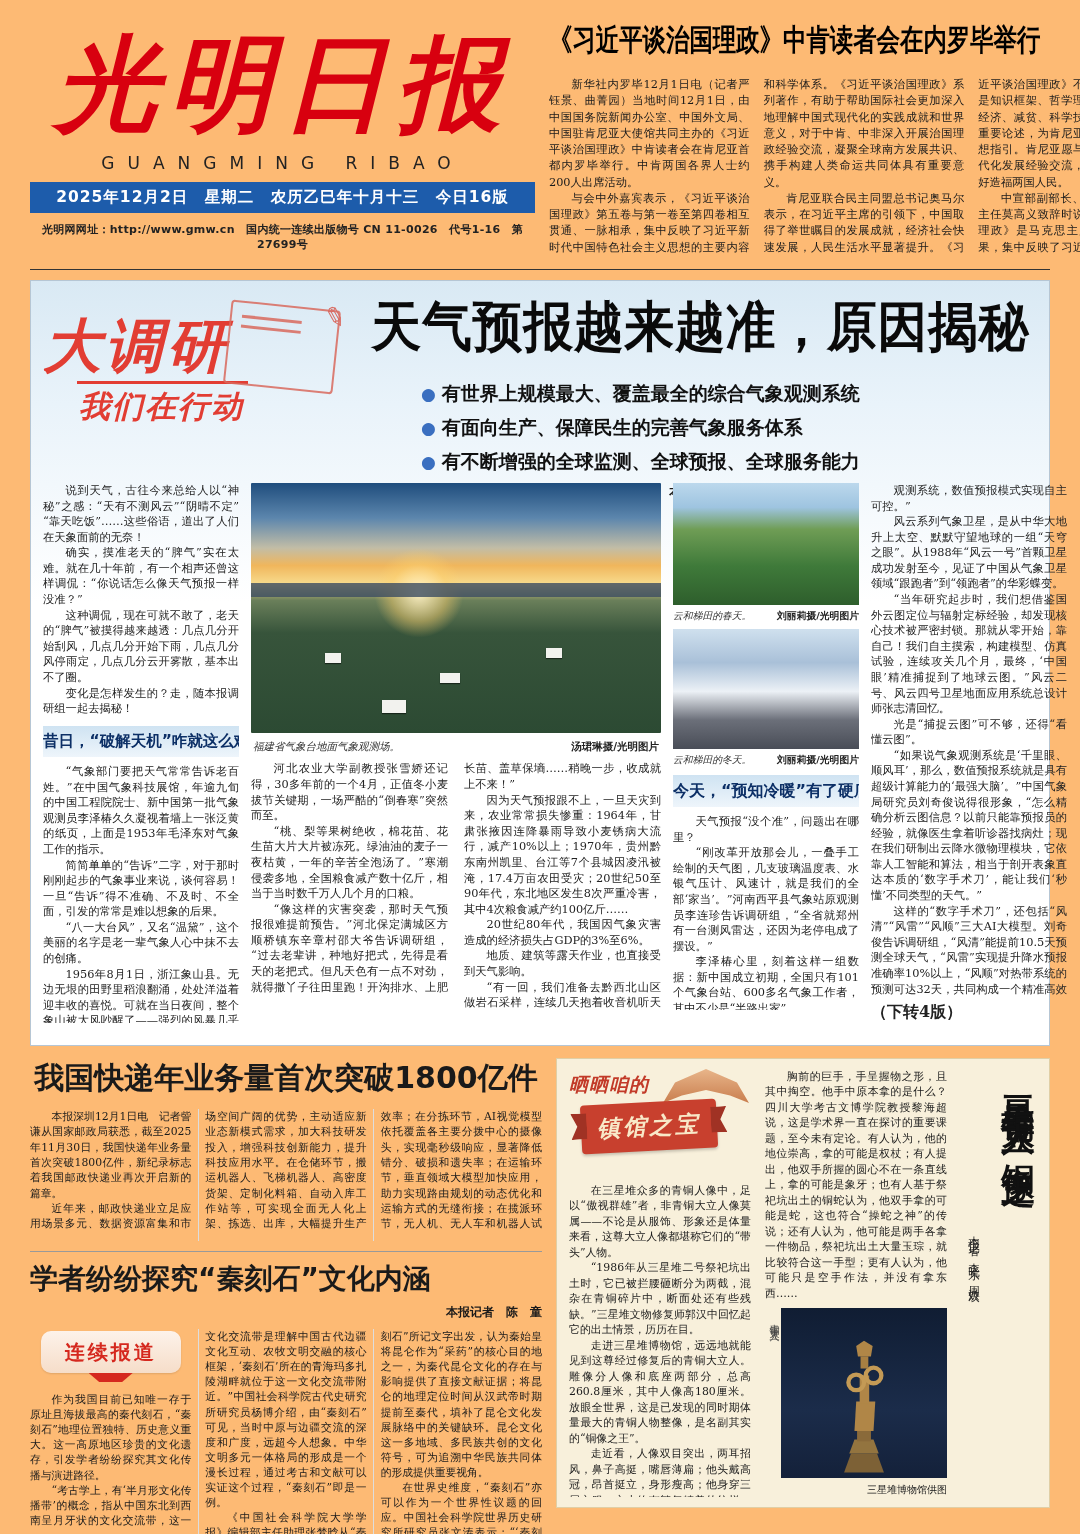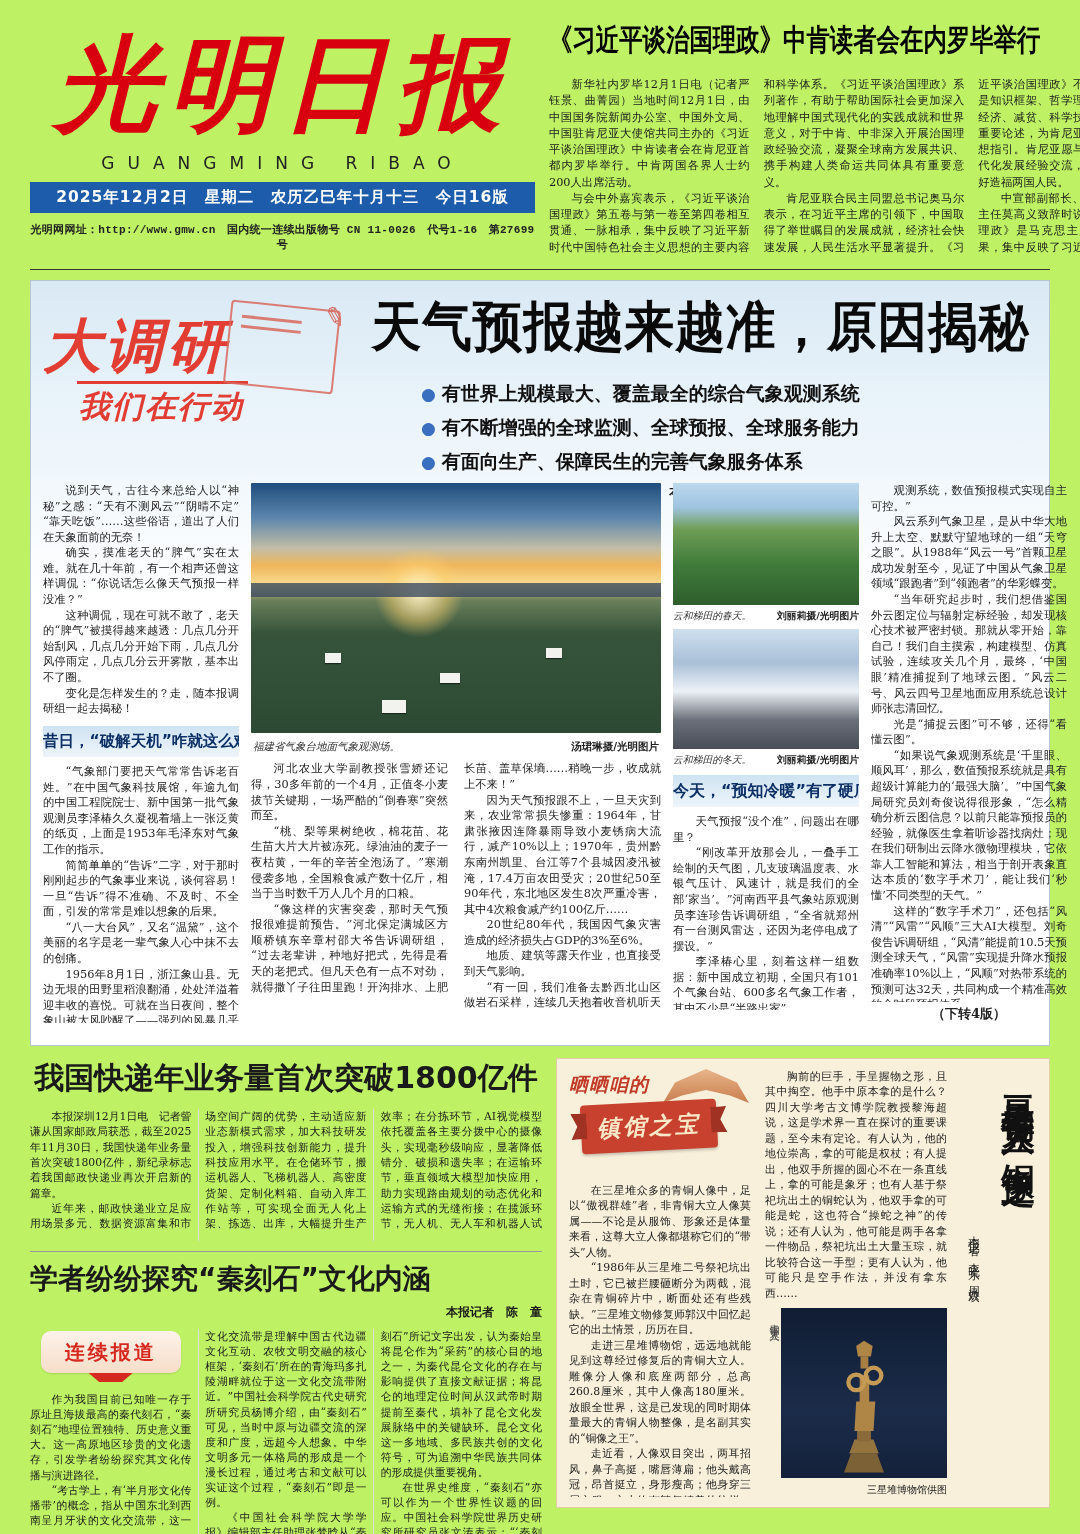--- a/index.html
+++ b/index.html
@@ -1,28 +1,28 @@
 <!DOCTYPE html>
 <html lang="zh"><head>
 <meta charset="utf-8">
 <title>光明日报</title>
 <style>
   * { margin:0; padding:0; box-sizing:border-box; }
   body { background:#e8e8e8; font-family:"DejaVu Sans", sans-serif; }
-  .page { position:relative; width:1080px; height:1534px; margin:0 auto; background:#bef264; overflow:hidden; color:#1a1a1a; }
+  .page { position:relative; width:1080px; height:1534px; margin:0 auto; background:#fdba74; overflow:hidden; color:#1a1a1a; }
 
   
   .header { display:flex; padding:16px 30px 0 30px; }
   .mast { width:505px; flex:none; }
   .logo { font-family:"DejaVu Serif", serif; font-style:italic; font-weight:bold; color:#d8000f;
           font-size:104px; line-height:1.3; letter-spacing:10px; text-align:center; white-space:nowrap; }
   .latin { text-align:center; font-size:17px; letter-spacing:13px; color:#222; margin-top:2px; font-weight:500; }
   .datebar { margin-top:9px; background:#1d5cab; color:#fff; font-weight:bold; font-size:15.5px;
              text-align:center; padding:5px 0; letter-spacing:1px; }
-  .infoline { margin-top:9px; font-size:11px; font-weight:bold; color:#222; text-align:center; letter-spacing:.3px;font-family:Liberation Mono, monospace; }
+  .infoline { margin-top:9px; font-size:11px; font-weight:bold; color:#222; text-align:center; letter-spacing:.3px; }
   .topstory { flex:1; padding-left:14px; padding-top:4px; }
   .topstory h2 { font-size:30px; font-weight:900; white-space:nowrap; transform:scaleX(0.78);
                  transform-origin:left top; letter-spacing:0; color:#000; }
   .topstory .body { margin-top:16px; height:180px; overflow:hidden; columns:3; column-gap:14px;
                     font-family:"DejaVu Serif", serif; font-size:11.3px; line-height:1.44; text-align:justify; }
   .rule { margin:12px 30px 0 30px; border-top:1.5px solid #333; }
 
   p.para { text-indent:2em; margin:0; }
   p.bullet { margin:0; }
 
@@ -65,21 +65,21 @@
   .cap-row { display:flex; justify-content:space-between; align-items:baseline; margin:6px 2px 8px 2px; font-size:10.5px; }
   .cap-row .cap { font-family:"DejaVu Serif", serif; font-style:italic; color:#333; }
   .cap-row .credit { font-weight:bold; color:#222; }
   .mid-text { columns:2; column-gap:16px; height:258px; overflow:hidden; }
 
   .photo-spring { height:122px; background:linear-gradient(180deg,#bcd8ec 0%,#9ec4e0 20%,#6f9d55 38%,#3f7a3a 68%,#2e5e2c 100%); }
   .photo-winter { height:120px; background:linear-gradient(180deg,#cfe0ee 0%,#a9c0d8 28%,#ecf1f6 52%,#6b6f79 76%,#494d57 100%); }
   .fcol4 .cap-row { font-size:9.8px; margin:4px 0 6px 0; }
   .fcol4 .text { overflow:hidden; }
   .fcol5 .text { flex:1; overflow:hidden; }
-  .jump { text-align:center; font-weight:bold; font-size:13px; padding-top:3px; }
+  .jump { text-align:left; font-weight:bold; font-size:16px; padding-top:3px; }
 
   
   .bottom { display:flex; gap:14px; margin:12px 30px 0 30px; height:450px; }
   .bleft { width:512px; flex:none; }
   .express-head { text-align:center; font-size:30px; font-weight:900; white-space:nowrap; letter-spacing:0; }
   .express-body { margin-top:10px; height:132px; overflow:hidden; columns:3; column-gap:14px;
                   column-rule:1px solid #ddd; font-family:"DejaVu Serif", serif; font-size:10.8px; line-height:1.42; text-align:justify; }
   .divider { border-top:1px solid #999; margin:10px 0 8px 0; }
   .qin-head { font-size:28px; font-weight:900; white-space:nowrap; }
   .qin-byline { text-align:right; font-size:12px; font-weight:bold; font-family:"DejaVu Serif", serif; margin-top:6px; }
@@ -147,22 +147,22 @@
             <i></i>
           <span class="pencil">✎</span>
         </div>
         <div class="l1">大调研</div>
         <div class="l2">我们在行动</div>
       </div>
       <div class="feature-head">
         <h1>天气预报越来越准，原因揭秘</h1>
         <div class="bullets">
             <p class="bullet">有世界上规模最大、覆盖最全的综合气象观测系统</p>
+            <p class="bullet">有面向生产、保障民生的完善气象服务体系</p>
             <p class="bullet">有不断增强的全球监测、全球预报、全球服务能力</p>
-            <p class="bullet">有面向生产、保障民生的完善气象服务体系</p>
           </div>
         <div class="feature-byline">本报调研组</div>
       </div>
     </div>
 
     <div class="feature-body">
 
       <div class="fcol1">
         <div>
             <p class="para">说到天气，古往今来总给人以“神秘”之感：“天有不测风云”“阴晴不定”“靠天吃饭”……这些俗语，道出了人们在天象面前的无奈！</p>

